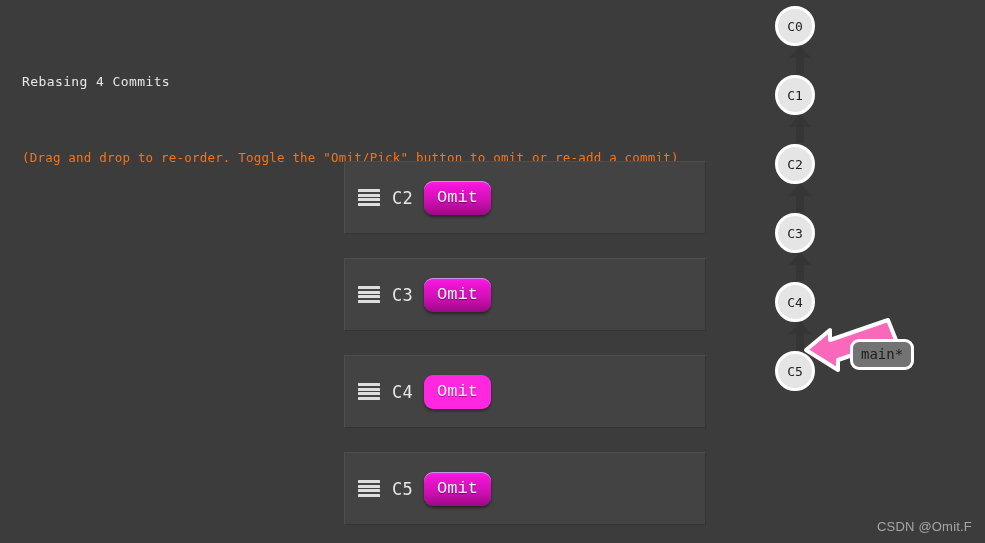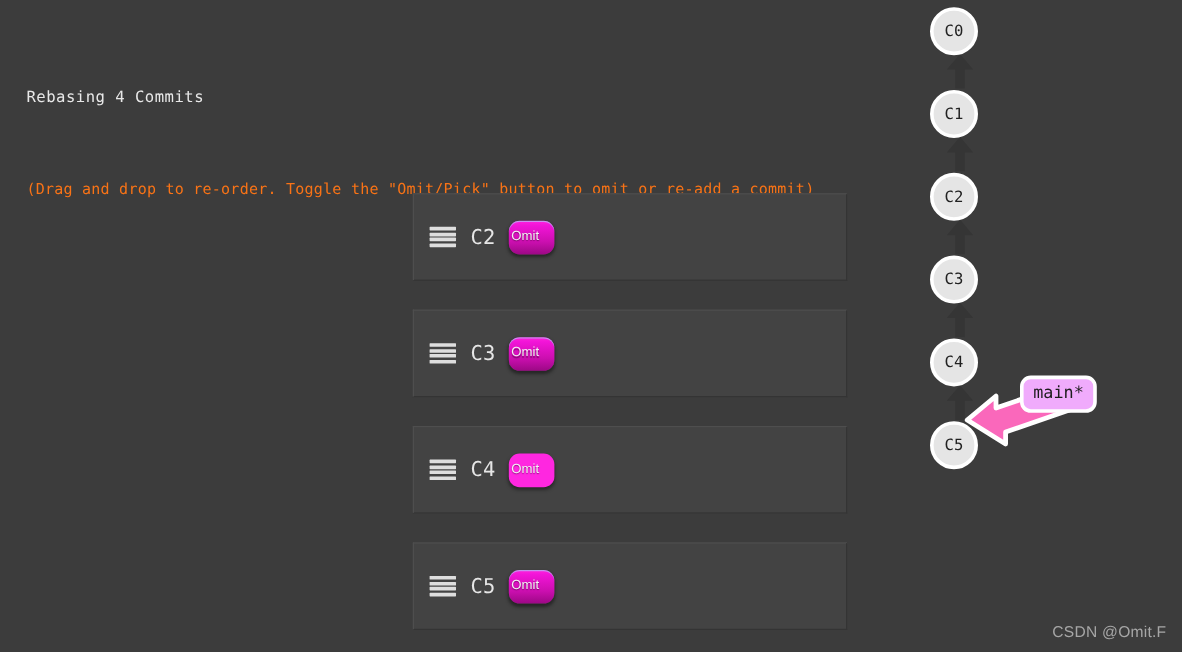--- a/index.html
+++ b/index.html
@@ -81,25 +81,25 @@
   .commit-name {
     font-family: "DejaVu Sans Mono", monospace;
     font-size: 17px;
     color: #e6e6e6;
     margin-left: 12px;
     margin-right: 11px;
     flex: 0 0 auto;
     letter-spacing: 0.3px;
   }
   .omit-button {
-    font-family: Liberation Sans, sans-serif;
-    font-size: 11px;
+    font-family: Liberation Mono, monospace;
+    font-size: 17px;
     color: #f2f2f2;
     text-shadow: 0 1px 1px rgba(0,0,0,0.45);
-    padding: 8px 13px 9px 2px;
+    padding: 8px 13px 9px 13px;
     border: 0;
     border-radius: 9px;
     background: linear-gradient(to bottom, #ff22dd 0%, #f214d8 14%, #cc0fb0 62%, #9c0885 100%);
     box-shadow: 0 2px 3px rgba(0,0,0,0.45),
                 inset 0 1px 0 rgba(150,240,255,0.55);
     cursor: pointer;
     line-height: 1;
   }
   .omit-button.hovered {
     background: #ff27e0;
@@ -133,31 +133,32 @@
   }
   .commit-edge {
     position: absolute;
     left: 48px;
     width: 24px;
     height: 29px;
     z-index: 1;
   }
   .branch-label {
     position: absolute;
-    background: #f0abfc;
+    background: #737373;
     border: 3px solid #ffffff;
     border-radius: 9px;
     box-sizing: border-box;
     padding: 4px 8px 5px 8px;
     font-family: "DejaVu Sans Mono", monospace;
     font-size: 14px;
     color: #1d1d1d;
     cursor: pointer;
     z-index: 4;
     white-space: nowrap;
+    margin-top: 26px;
   }
   #branch-arrow {
     position: absolute;
     left: 60px;
     top: 312px;
     z-index: 2;
   }
 
   
   #watermark {

